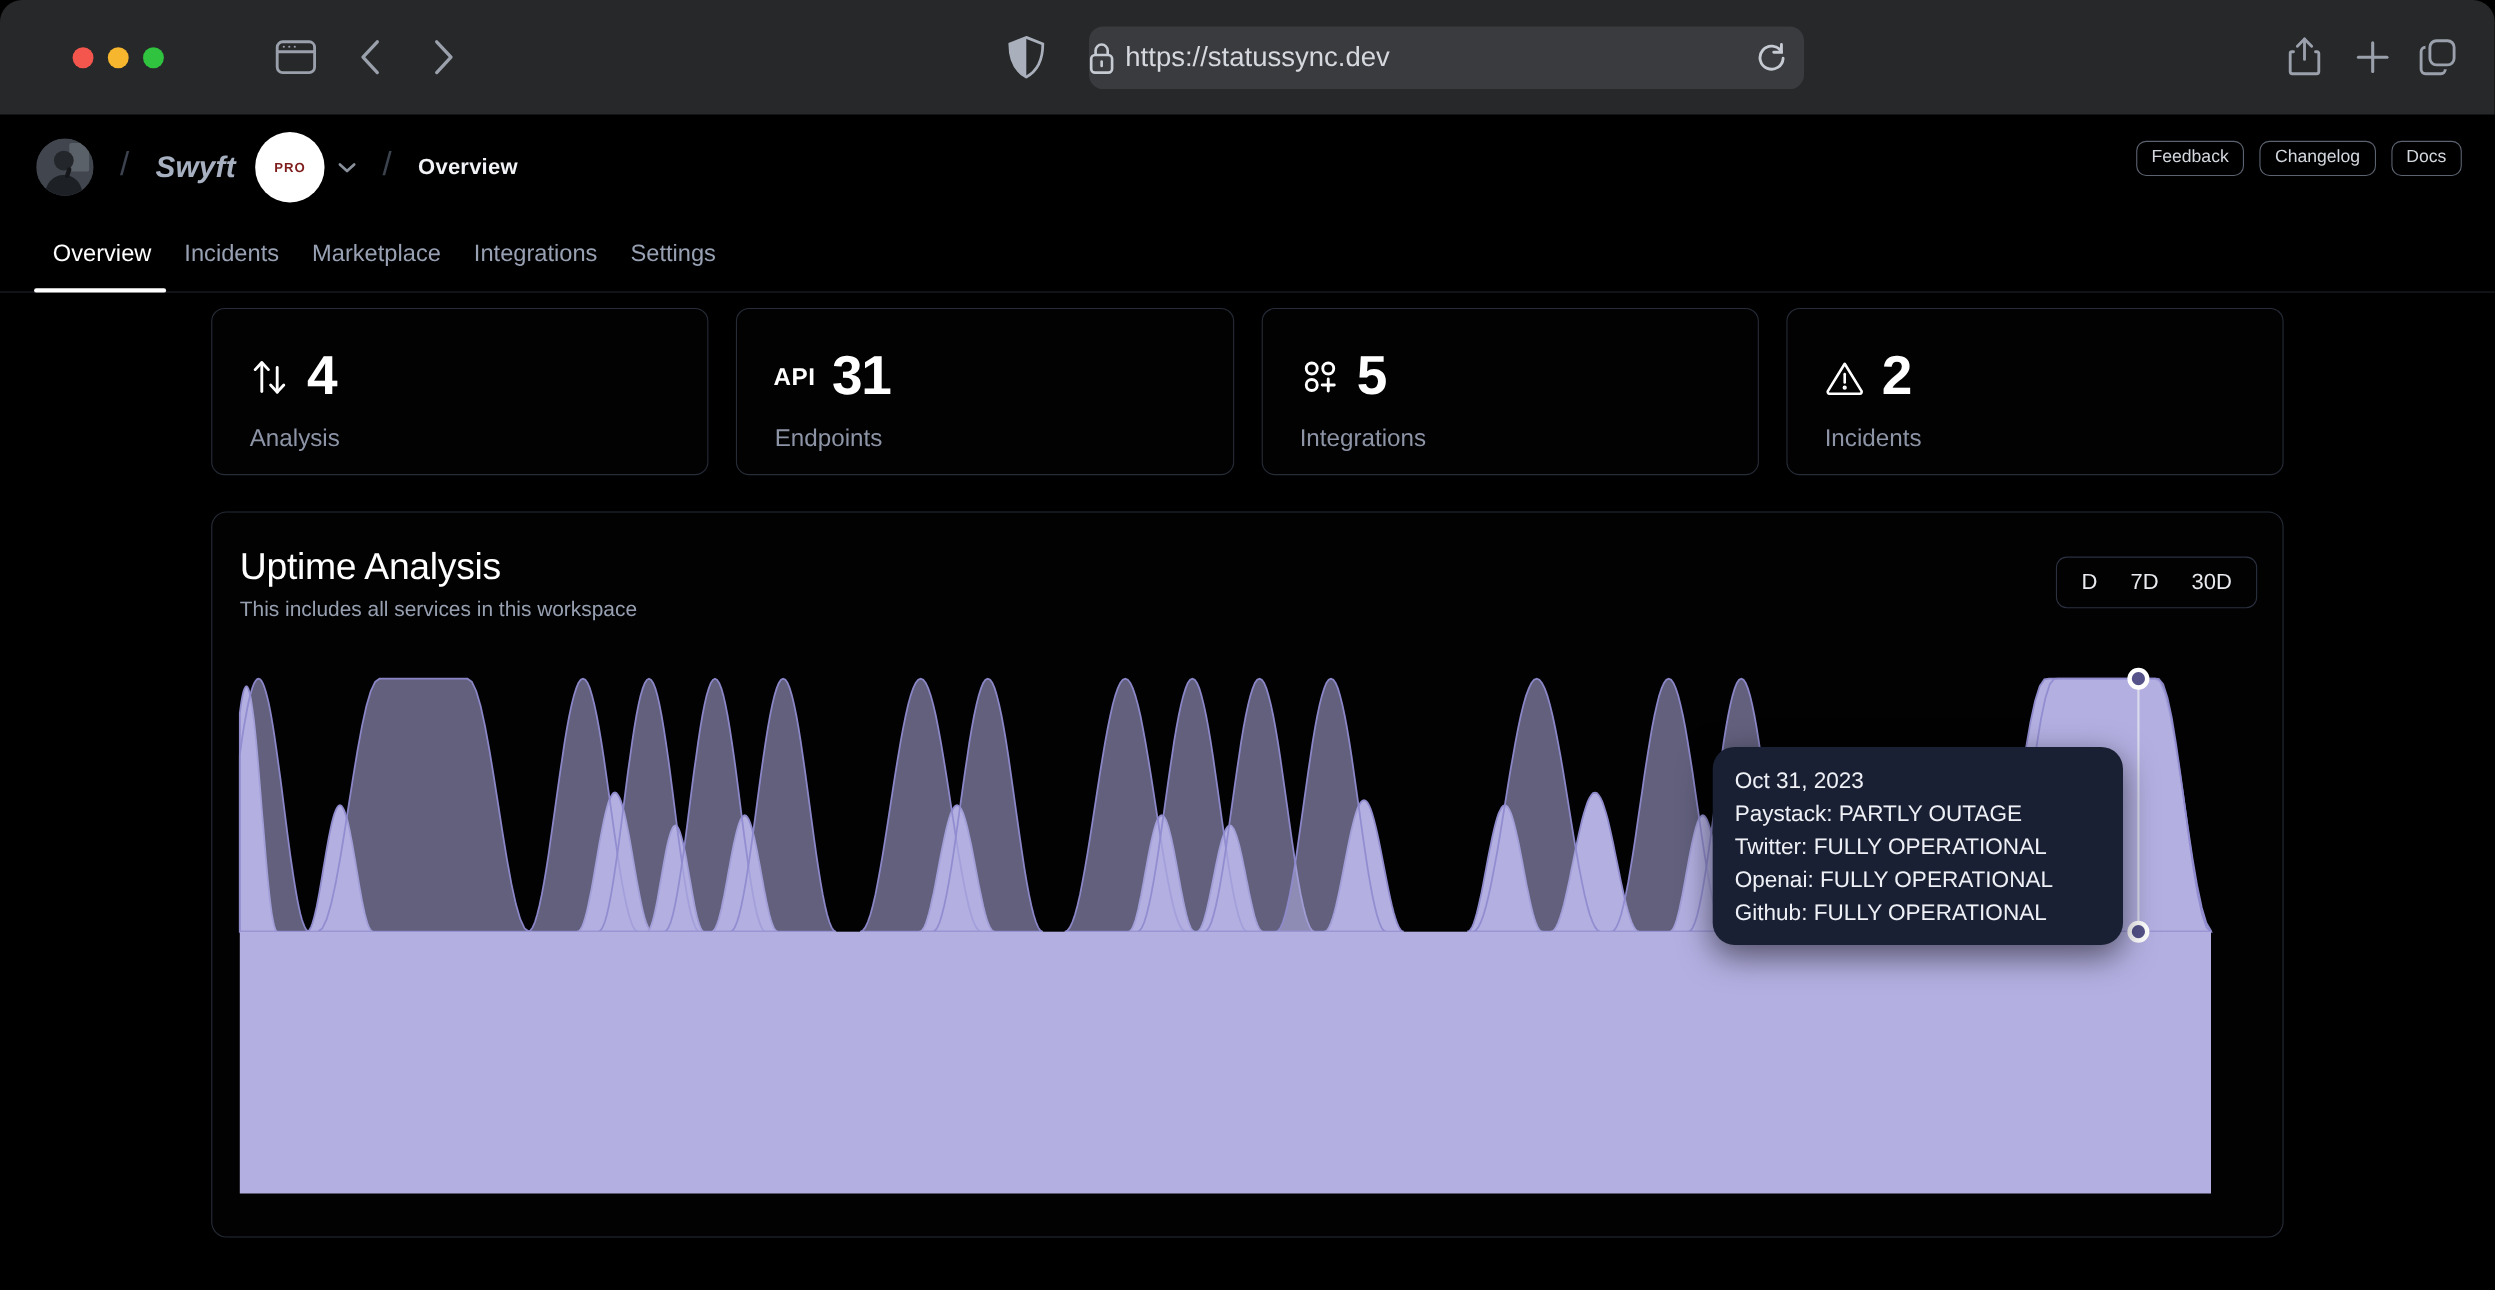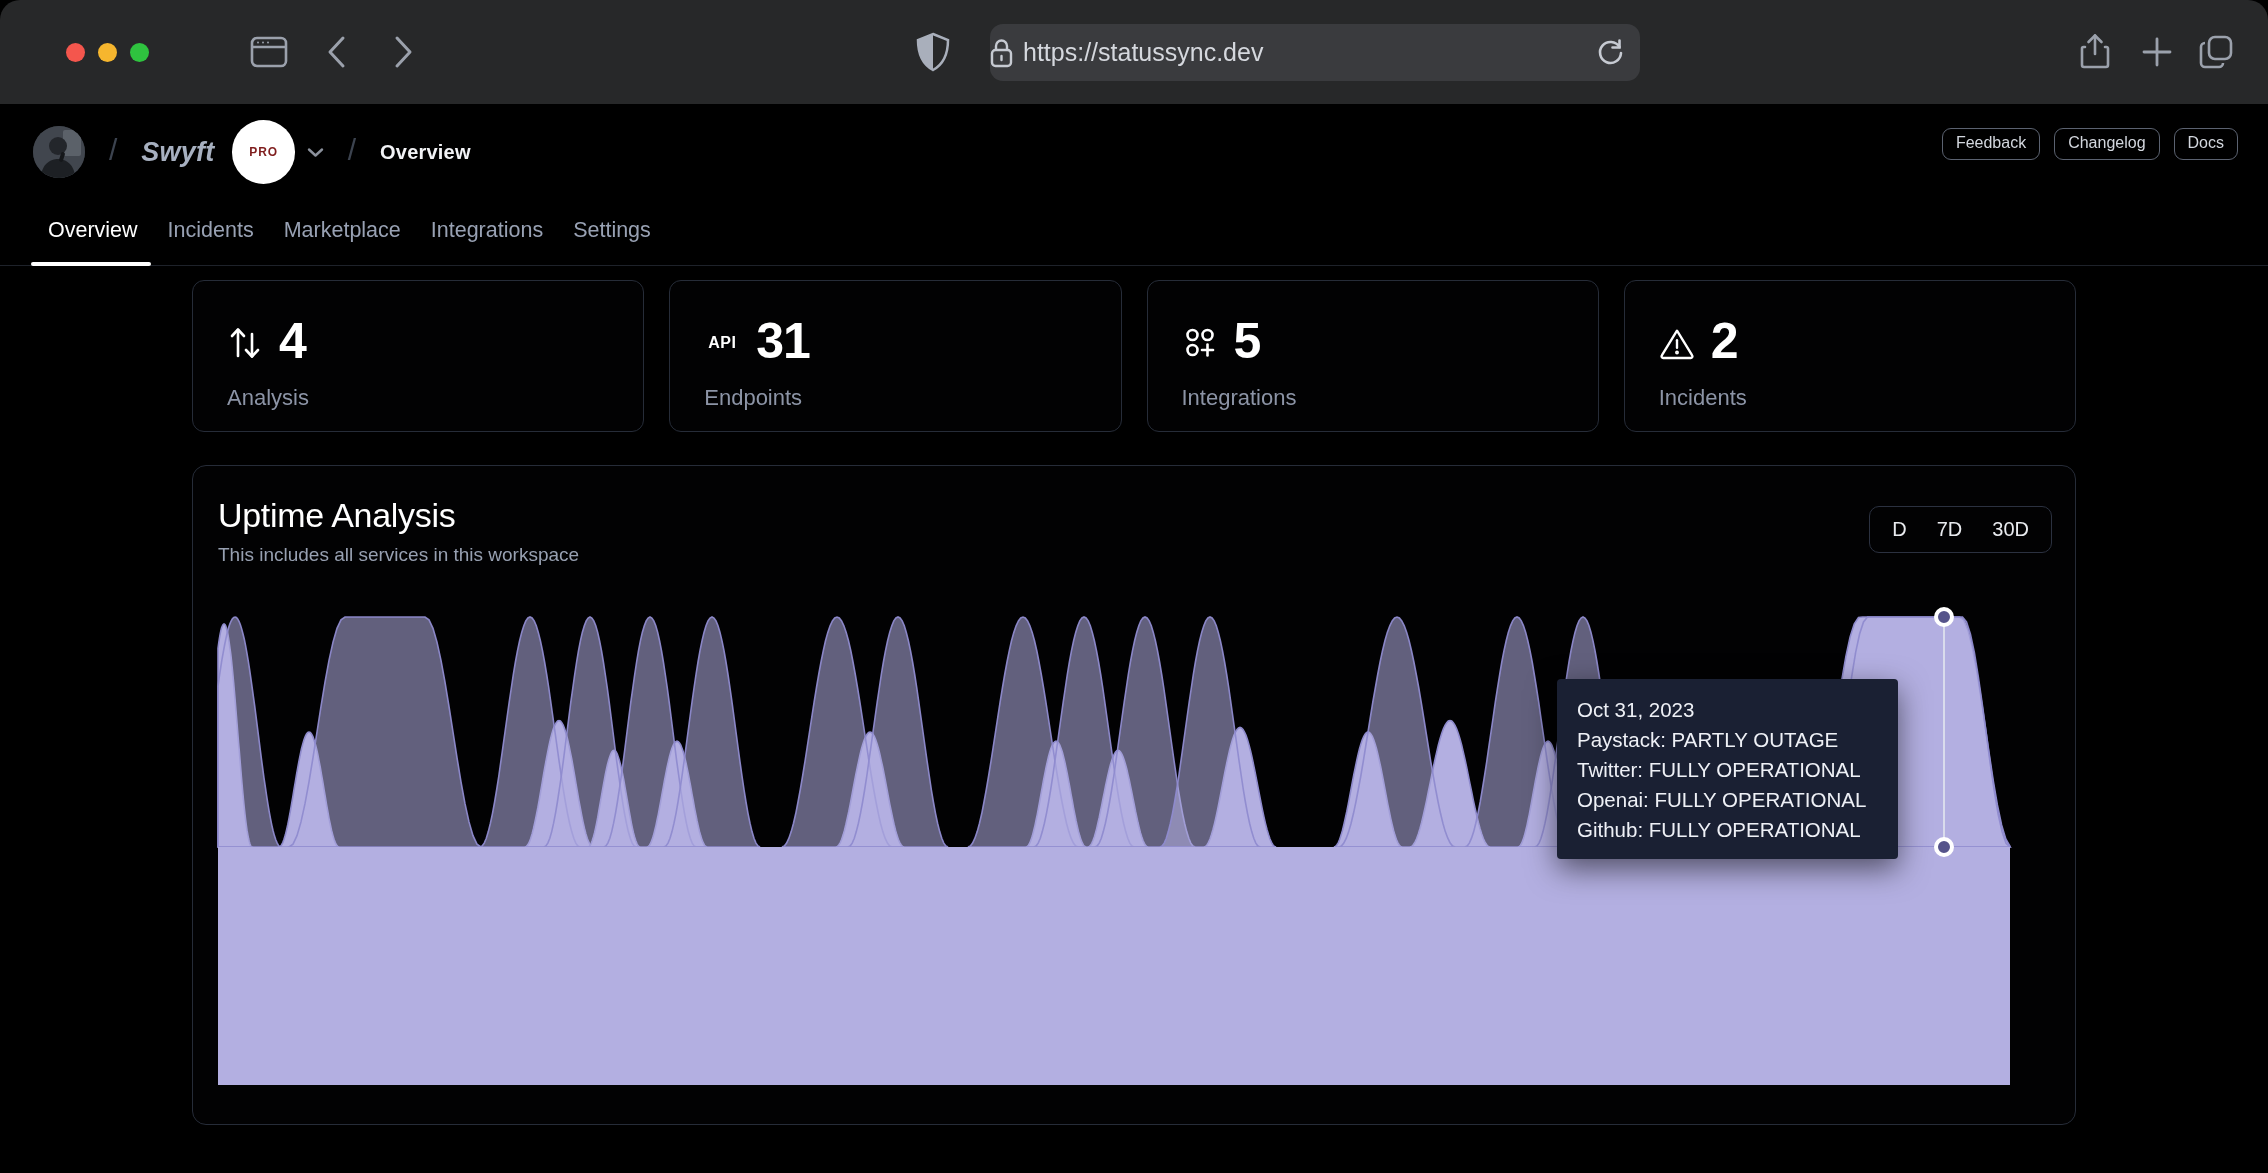--- a/index.html
+++ b/index.html
@@ -61,42 +61,42 @@
 
   
   .main { padding:0 192px; }
   .stats { margin-top:14px; display:grid; grid-template-columns:repeat(4,1fr); gap:25px; }
   .stat-card {
     height:152px; background:#020203; border:1px solid #262c38; border-radius:12px;
     padding:37px 0 0 34px;
   }
   .stat-top { display:flex; align-items:center; gap:16px; }
   .stat-icon { color:#fff; display:flex; width:36px; justify-content:center; }
-  .stat-icon .api-txt { font-size:16px; font-weight:800; letter-spacing:.5px; color:#fff; }
+  .stat-icon .api-txt { font-size:22px; font-weight:800; letter-spacing:.5px; color:#fff; }
   .stat-value { color:#fff; font-size:50px; font-weight:700; letter-spacing:-1px; line-height:1; transform:translateY(-2px); }
   .stat-label { margin-top:17px; color:#8c94a6; font-size:22px; }
 
   
   .uptime-card {
     margin-top:33px; height:660px; background:#020203; border:1px solid #262c38;
     border-radius:14px; position:relative; overflow:hidden;
   }
   .uptime-head { display:flex; justify-content:space-between; padding:30px 23px 0 25px; }
   .uptime-title { color:#fff; font-size:34px; font-weight:400; letter-spacing:-.3px; }
   .uptime-sub { margin-top:9px; color:#97a0b1; font-size:19px; }
   .range-box {
     border:1px solid #2b3140; border-radius:10px; padding:11px 22px; display:flex; gap:30px;
     margin-top:10px; align-self:flex-start;
   }
   .range-opt { color:#e9ebef; font-size:20px; font-weight:500; }
   .chart-wrap { position:absolute; left:25px; top:151px; width:1792px; height:468px; }
   .chart-wrap svg { overflow:visible; display:block; }
   .chart-tooltip {
-    position:absolute; left:1339px; top:62px; width:341px; background:#1a2033;
-    border-radius:4px; padding:16px 20px 14px; box-shadow:0 10px 30px rgba(0,0,0,.55);
+    position:absolute; left:1339px; top:62px; width:373px; background:#1a2033;
+    border-radius:20px; padding:16px 20px 14px; box-shadow:0 10px 30px rgba(0,0,0,.55);
     color:#eef0f6; font-size:20.5px; line-height:30px; z-index:3;
   }
 </style>
 </head>
 <body>
 
 <div class="window">
 
   <div class="chrome">
     <div class="traffic">

